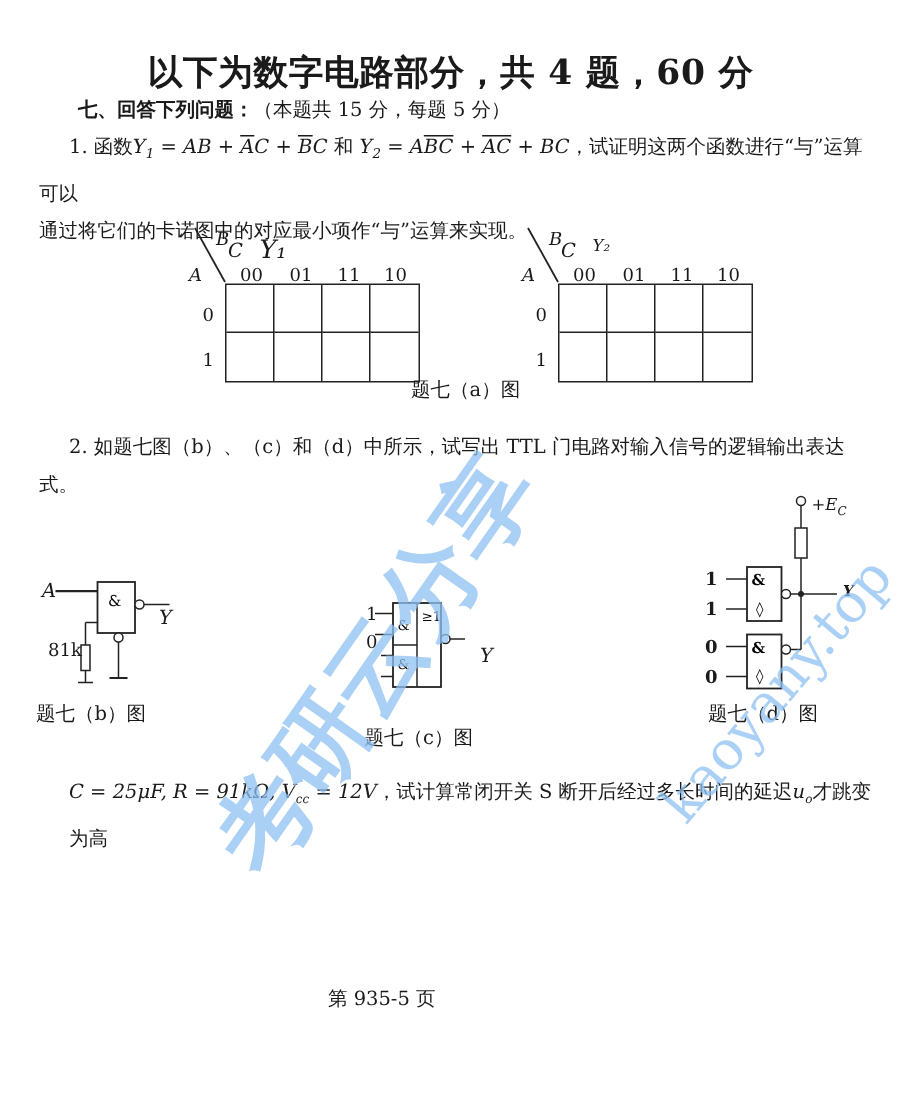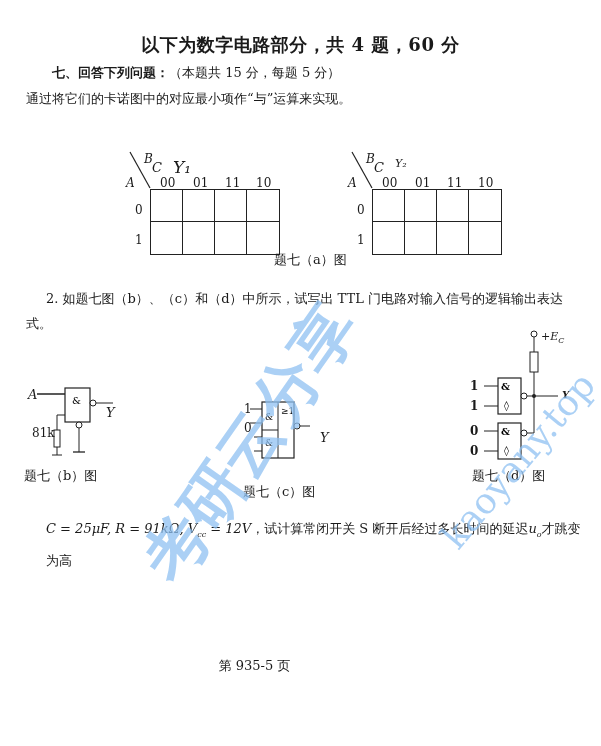--- a/index.html
+++ b/index.html
@@ -1,19 +1,19 @@
 <!DOCTYPE html>
 <html><head>
 <meta charset="utf-8">
 <style>
   html, body { margin:0; padding:0; background:#ffffff; }
   body { width:601px; height:746px; position:relative; overflow:hidden;
          font-family:"DejaVu Serif","Liberation Serif",serif; color:#1a1a1a; }
   .abs { position:absolute; }
-  .title { left:0; width:601px; top:33px; text-align:center; font-size:18px; font-weight:bold; letter-spacing:0.5px; }
+  .title { left:0; width:601px; top:33px; text-align:center; font-size:23px; font-weight:bold; letter-spacing:0.5px; }
   .section { left:52px; top:64px; font-size:13px; }
   .section b { font-weight:bold;text-align:center; }
   .para { font-size:13px; line-height:25px; }
   .q1 { left:26px; top:86px; width:560px; }
   .ind { text-indent:20px; }
   .ov { text-decoration:overline; }
   .it { font-style:italic; }
   .cap { font-size:13px; }
   .kmap-grid { position:absolute; border:1.2px solid #222; display:grid;
                grid-template-columns:repeat(4,1fr); grid-template-rows:1fr 1fr; }
@@ -28,20 +28,26 @@
 </head>
 <body>
 
 <div class="abs title">以下为数字电路部分，共 4 题，60 分</div>
 
 <div class="abs section">
   <b>七、回答下列问题：</b><span>（本题共 15 分，每题 5 分）</span>
 </div>
 
 <div class="abs para q1">
+  <div class="ind">
+    <span>1.</span>
+    <span>函数</span><span class="it"><span>Y</span><sub style="font-size:9px">1</sub> = AB + <span class="ov">A</span>C + <span class="ov">B</span>C</span>
+    <span>和</span>
+    <span class="it"><span>Y</span><sub style="font-size:9px">2</sub> = A<span class="ov">BC</span> + <span class="ov">AC</span> + BC</span><span>，试证明这两个函数进行“与”运算可以</span>
+  </div>
   <div>通过将它们的卡诺图中的对应最小项作“与”运算来实现。</div>
 </div>
 
 <div>
   <svg class="abs" style="left:128px;top:150px" width="30" height="40">
     <line x1="2" y1="2" x2="22" y2="38" stroke="#222" stroke-width="1.2"></line>
   </svg>
   <span class="klabel it" style="left:144px;top:152px">B</span>
   <span class="klabel it" style="left:152px;top:160px;font-size:13px">C</span>
   <span class="klabel it" style="left:173px;top:157px;font-size:17px">Y₁</span>

